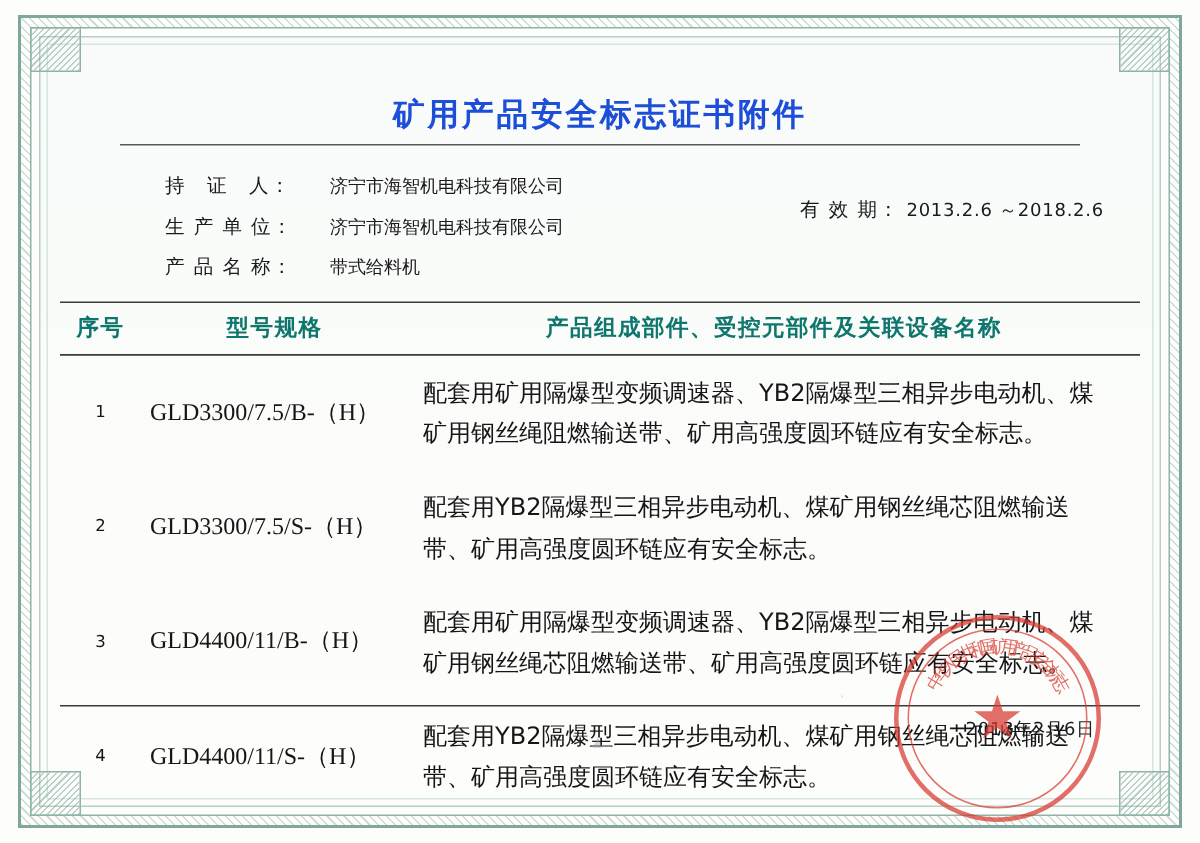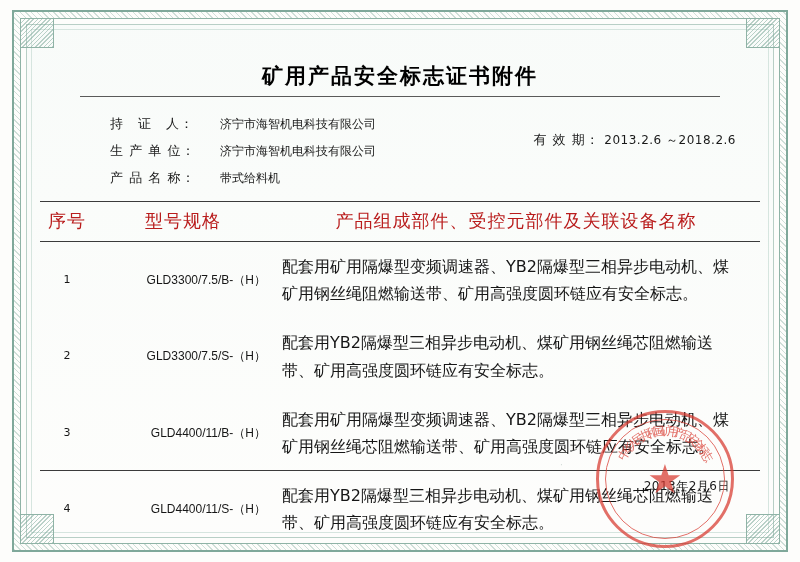--- a/index.html
+++ b/index.html
@@ -93,21 +93,21 @@
     right: 40px;
     bottom: 40px;
   }
 
   .doc-title {
     text-align: center;
     font-family: "DejaVu Serif", "Liberation Serif", serif;
     font-size: 21px;
     font-weight: bold;
     letter-spacing: 2px;
-    color: #000000;
+    color: #1d4ed8;
     margin-top: 22px;
   }
   .title-rule {
     margin: 6px auto 0 auto;
     width: 640px;
     height: 1px;
     background: #5a5a5a;
   }
 
   .meta {
@@ -144,23 +144,23 @@
   .validity .v-value { font-size: 12px; }
 
   
   .tbl {
     margin-top: 14px;
     width: 100%;
     border-collapse: collapse;
     table-layout: fixed;
   }
   .tbl thead th {
-    font-size: 18px;
-    font-weight: normal;
-    color: #b91c1c;
+    font-size: 15px;
+    font-weight: bold;
+    color: #0f766e;
     padding: 7px 4px 8px 4px;
     border-top: 1.6px solid #3b3b3b;
     border-bottom: 1px solid #3b3b3b;
     letter-spacing: 1px;
   }
   .col-no   { width: 46px; }
   .col-spec { width: 170px; }
   .col-desc { width: auto; }
 
   .tbl tbody td {
@@ -168,23 +168,23 @@
     color: #161616;
     padding: 11px 6px 11px 6px;
     vertical-align: middle;
     line-height: 1.7;
   }
   .tbl tbody td.c-no {
     text-align: center;
     font-size: 11px;
   }
   .tbl tbody td.c-spec {
-    text-align: right;
-    font-size: 12px;
-    font-family: Liberation Sans, sans-serif;
+    text-align: left;
+    font-size: 16px;
+    font-family: Liberation Serif, serif;
   }
   .tbl tbody td.c-desc {
     text-align: left;
     padding-left: 10px;
     padding-right: 30px;
   }
 
   .table-bottom-rule {
     position: absolute;
     left: 0;

